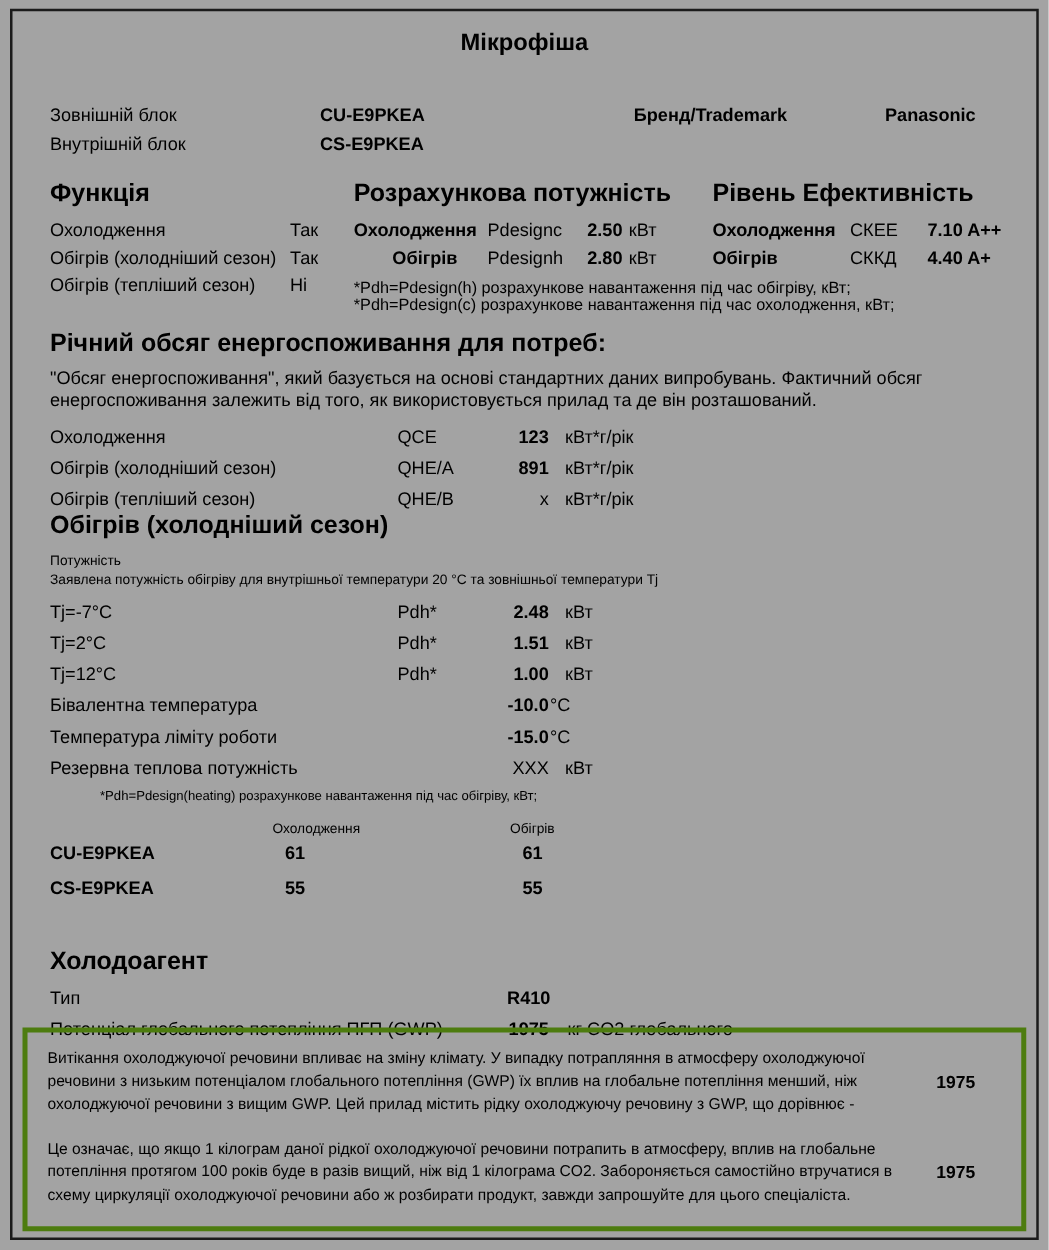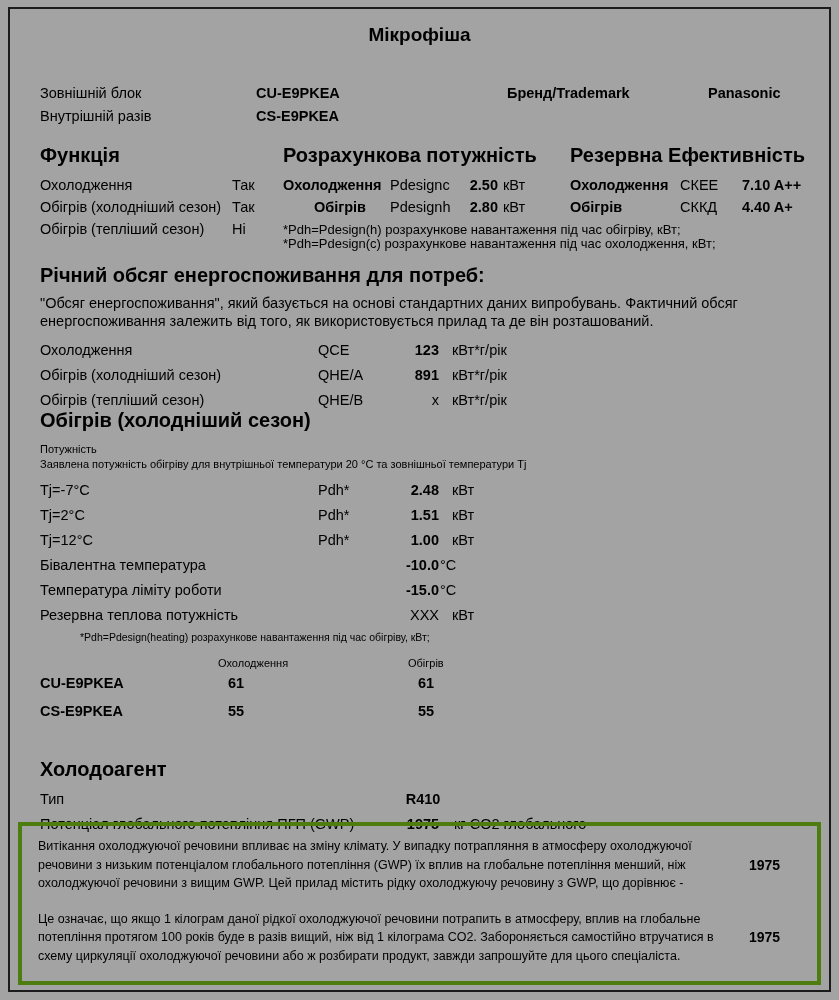--- a/index.html
+++ b/index.html
@@ -67,21 +67,21 @@
   <div class="title">Мікрофіша</div>
 
   <div class="hdr">
     <div class="grid4">
       <span>Зовнішній блок</span>
       <span class="b">CU-E9PKEA</span>
       <span class="b">Бренд/Trademark</span>
       <span class="b">Panasonic</span>
     </div>
     <div class="grid4">
-      <span>Внутрішній разів</span>
+      <span>Внутрішній блок</span>
       <span class="b">CS-E9PKEA</span>
       <span></span>
         <span></span>
     </div>
   </div>
 
   <div class="col-fn">
     <div class="s-heading">Функція</div>
     <div class="fn-row">
       <span>Охолодження</span>
@@ -111,21 +111,21 @@
       <span class="val">2.80</span>
       <span class="unit">кВт</span>
     </div>
     <div class="dc-notes">
       <div>*Pdh=Pdesign(h) розрахункове навантаження під час обігріву, кВт;</div>
       <div>*Pdh=Pdesign(c) розрахункове навантаження під час охолодження, кВт;</div>
     </div>
   </div>
 
   <div class="col-se">
-    <div class="s-heading">Резервна Ефективність</div>
+    <div class="s-heading">Рівень Ефективність</div>
     <div class="se-row">
       <span class="lbl">Охолодження</span>
       <span>СКЕЕ</span>
       <span class="val">7.10 A++</span>
     </div>
     <div class="se-row">
       <span class="lbl">Обігрів</span>
       <span>СККД</span>
       <span class="val">4.40 A+</span>
     </div>

